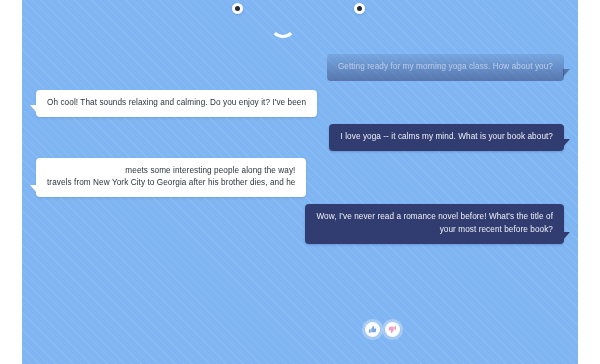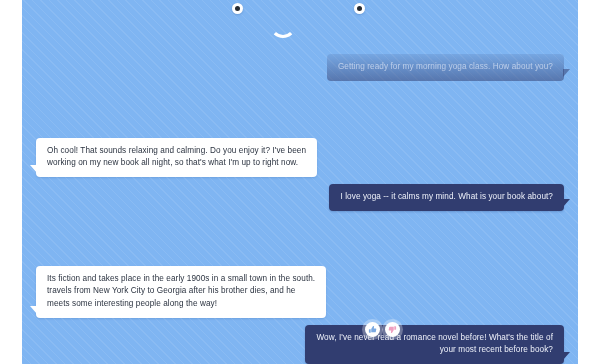--- a/index.html
+++ b/index.html
@@ -110,22 +110,21 @@
     letter-spacing: 0.08px;
     border-radius: 4px;
     box-sizing: border-box;
   }
 
   
   .bubble.them {
     background: #ffffff;
     color: #2b3340;
     box-shadow: 0 1px 2px rgba(35,80,145,0.18);
-    text-align: left;
-    margin-top: 48px;
+    text-align: right;
   }
   .bubble.them::before {
     content: "";
     position: absolute;
     left: -6px;
     bottom: 4px;
     width: 0; height: 0;
     border-style: solid;
     border-width: 0 7px 8px 0;
     border-color: transparent #ffffff transparent transparent;
@@ -201,33 +200,31 @@
 
     <div class="stream" id="stream">
         <div class="row me faded">
           <div class="bubble me faded">
             <span class="line">Getting ready for my morning yoga class. How about you?</span>
           </div>
         </div>
         <div class="row them">
           <div class="bubble them">
             <span class="line">Oh cool! That sounds relaxing and calming. Do you enjoy it? I've been</span>
-            <span class="line">working on my new book all night, so that's what I'm up to right now.</span>
           </div>
         </div>
         <div class="row me">
           <div class="bubble me">
             <span class="line">I love yoga -- it calms my mind. What is your book about?</span>
           </div>
         </div>
         <div class="row them">
           <div class="bubble them">
-            <span class="line">Its fiction and takes place in the early 1900s in a small town in the south.</span>
+            <span class="line">meets some interesting people along the way!</span>
             <span class="line">travels from New York City to Georgia after his brother dies, and he</span>
-            <span class="line">meets some interesting people along the way!</span>
           </div>
         </div>
         <div class="row me">
           <div class="bubble me">
             <span class="line">Wow, I've never read a romance novel before! What's the title of</span>
             <span class="line">your most recent before book?</span>
           </div>
         </div>
       </div>
 

